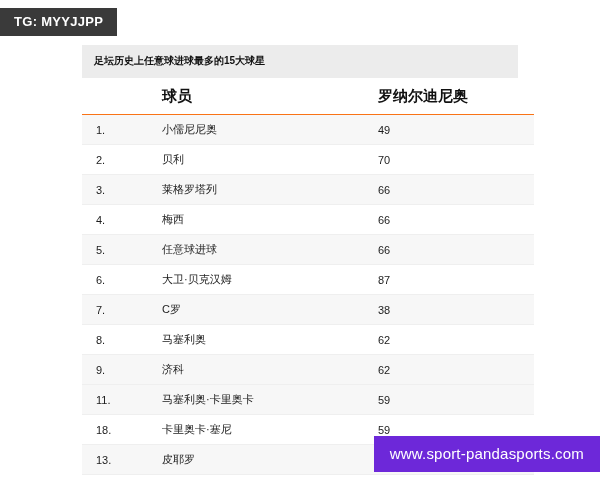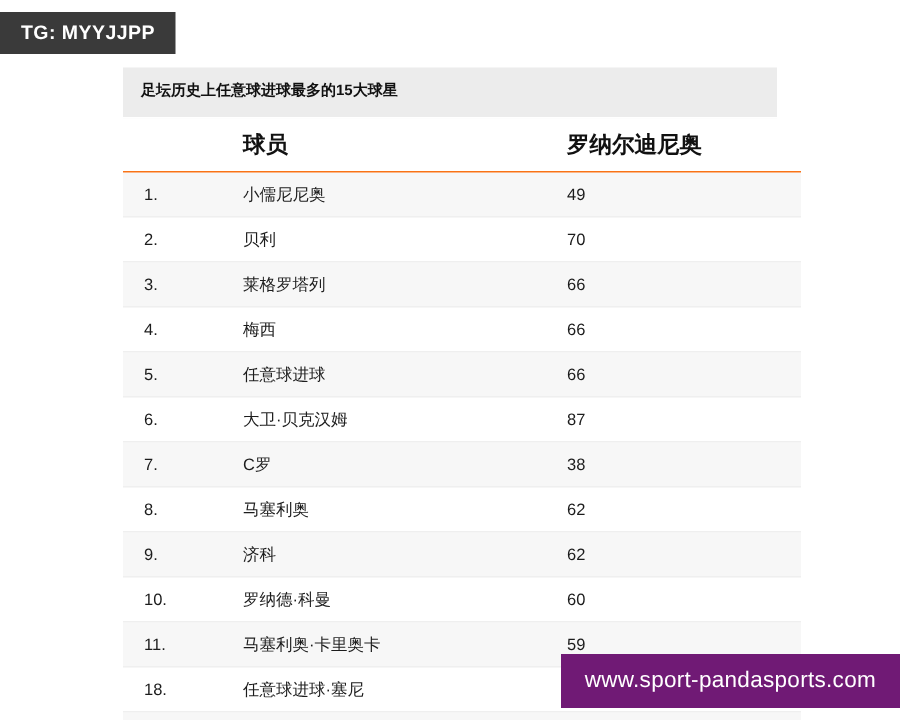--- a/index.html
+++ b/index.html
@@ -95,21 +95,21 @@
 
   th.col-rank {
     padding-left: 14px !important;
   }
 
   
   .watermark {
     position: absolute;
     right: 0;
     bottom: 8px;
-    background: #701a75;
+    background: #6d28d9;
     color: #ffffff;
     font-size: 15px;
     letter-spacing: 0.2px;
     padding: 10px 16px 11px 16px;
     line-height: 1;
     z-index: 5;
   }
 </style>
 </head>
 <body>
@@ -168,33 +168,28 @@
       <tr class="even">
         <td class="col-rank">8.</td>
         <td class="col-player">马塞利奥</td>
         <td class="col-goals">62</td>
       </tr>
       <tr class="odd">
         <td class="col-rank">9.</td>
         <td class="col-player">济科</td>
         <td class="col-goals">62</td>
       </tr>
-      <tr class="even">
-        <td class="col-rank">10.</td>
-        <td class="col-player">罗纳德·科曼</td>
-        <td class="col-goals">60</td>
-      </tr>
       <tr class="odd">
         <td class="col-rank">11.</td>
         <td class="col-player">马塞利奥·卡里奥卡</td>
         <td class="col-goals">59</td>
       </tr>
       <tr class="even">
         <td class="col-rank">18.</td>
-        <td class="col-player">任意球进球·塞尼</td>
+        <td class="col-player">卡里奥卡·塞尼</td>
         <td class="col-goals">59</td>
       </tr>
       <tr class="odd">
         <td class="col-rank">13.</td>
         <td class="col-player">皮耶罗</td>
         <td class="col-goals">52</td>
       </tr>
 
     </tbody>
   </table>

